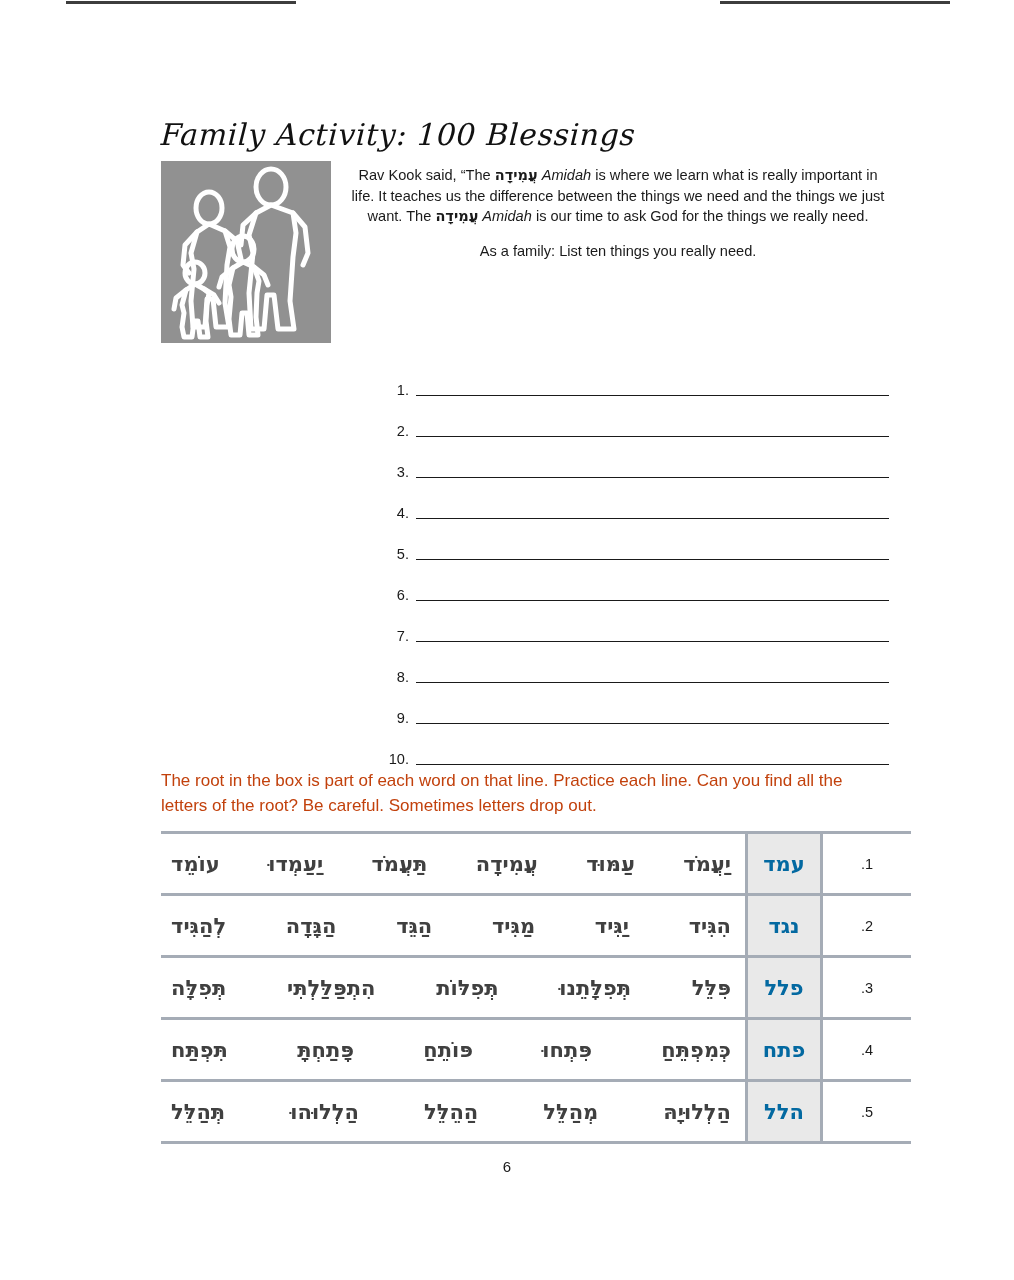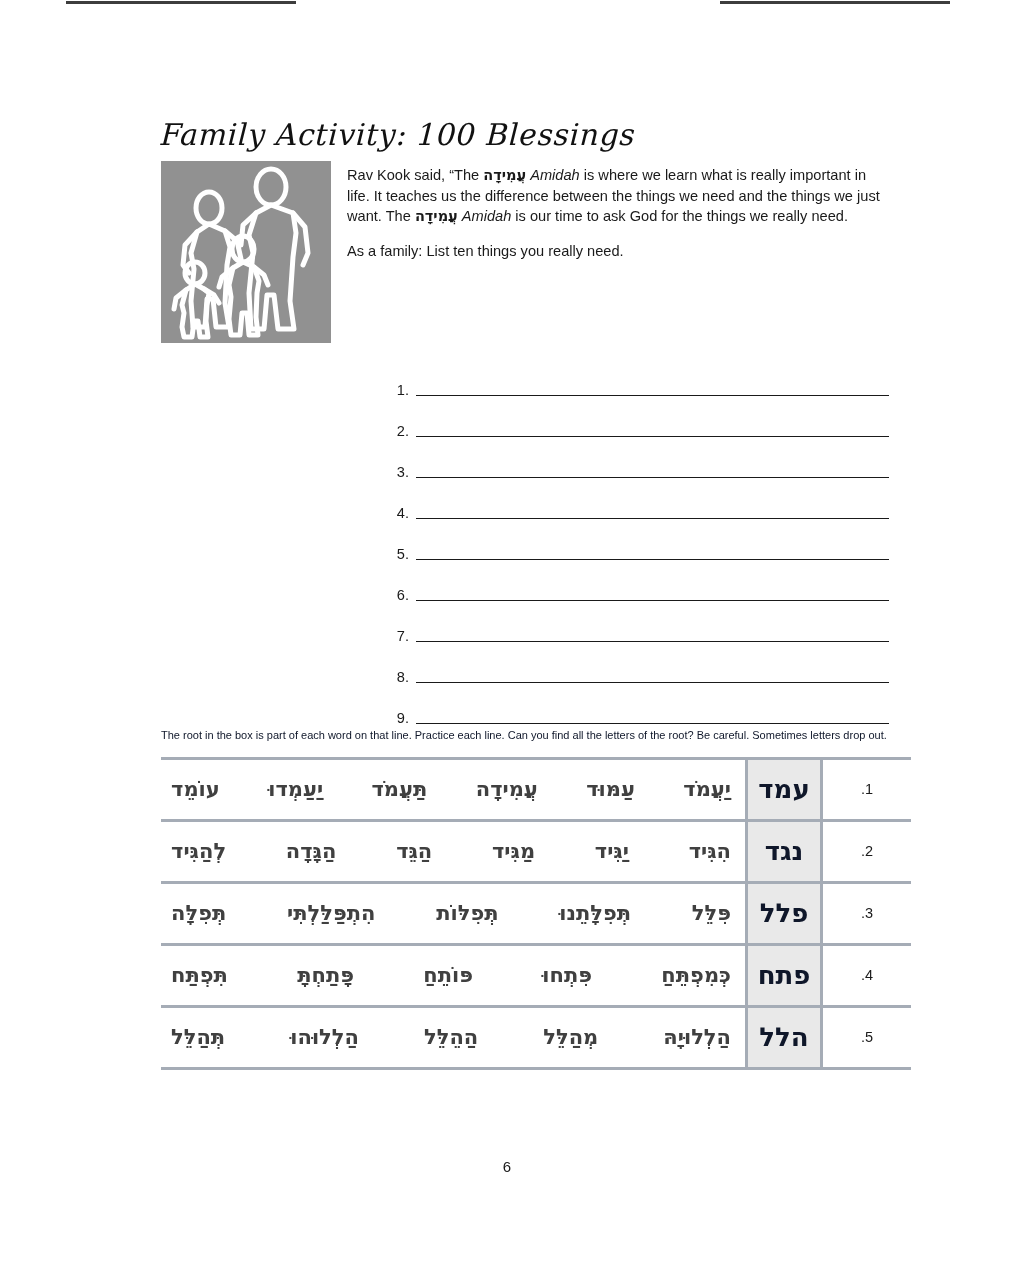--- a/index.html
+++ b/index.html
@@ -53,20 +53,21 @@
     line-height: 1.1;
     white-space: nowrap;
     transform: skewX(-3deg);
   }
 
   
   .intro {
     display: flex;
     align-items: flex-start;
     gap: 16px;
+    text-align: center;
   }
   .family-art {
     flex: 0 0 auto;
     width: 170px;
     height: 182px;
     background: #919191;
     position: relative;
     overflow: hidden;
   }
   .family-art svg { display: block; }
@@ -121,23 +122,23 @@
 
   
   .section-head {
     margin: 24px 0 9px 0;
     font-size: 15.4px;
     font-weight: 700;
     color: #111111;
   }
   .section-desc {
     margin: 0 0 13px 0;
-    font-size: 11px;
+    font-size: 17px;
     line-height: 1.45;
-    color: #0f172a;
+    color: #c2410c;
     max-width: 726px;
   }
 
   
   .roots-table {
     width: 728px;
     border-collapse: collapse;
     table-layout: fixed;
   }
   .roots-table tr { height: 62px; }
@@ -184,25 +185,25 @@
     font-size: 21px;
     font-weight: 700;
     direction: rtl;
     unicode-bidi: embed;
     white-space: nowrap;
     color: #404040;
     line-height: 1.35;
   }
   .heb-root {
     font-family: "DejaVu Sans", sans-serif;
-    font-size: 26px;
+    font-size: 21px;
     font-weight: 700;
     direction: rtl;
     unicode-bidi: embed;
-    color: #0f172a;
+    color: #0369a1;
     line-height: 1.35;
   }
 
   
   .page-number {
     position: absolute;
     left: 0;
     top: 1158px;
     width: 1014px;
     text-align: center;
@@ -286,20 +287,24 @@
         <span class="line-rule"></span>
       </div>
       <div class="line-row">
         <span class="line-num">8.</span>
         <span class="line-rule"></span>
       </div>
       <div class="line-row">
         <span class="line-num">9.</span>
         <span class="line-rule"></span>
       </div>
+      <div class="line-row">
+        <span class="line-num">10.</span>
+        <span class="line-rule"></span>
+      </div>
     </div>
 
     <p class="section-desc">The root in the box is part of each word on that line. Practice each line. Can you find all the letters of the root? Be careful. Sometimes letters drop out.</p>
 
     <table class="roots-table">
       <tbody>
         <tr>
           <td class="words-cell">
             <div class="word-list">
               <span class="heb-word">יַעֲמֹד</span>

